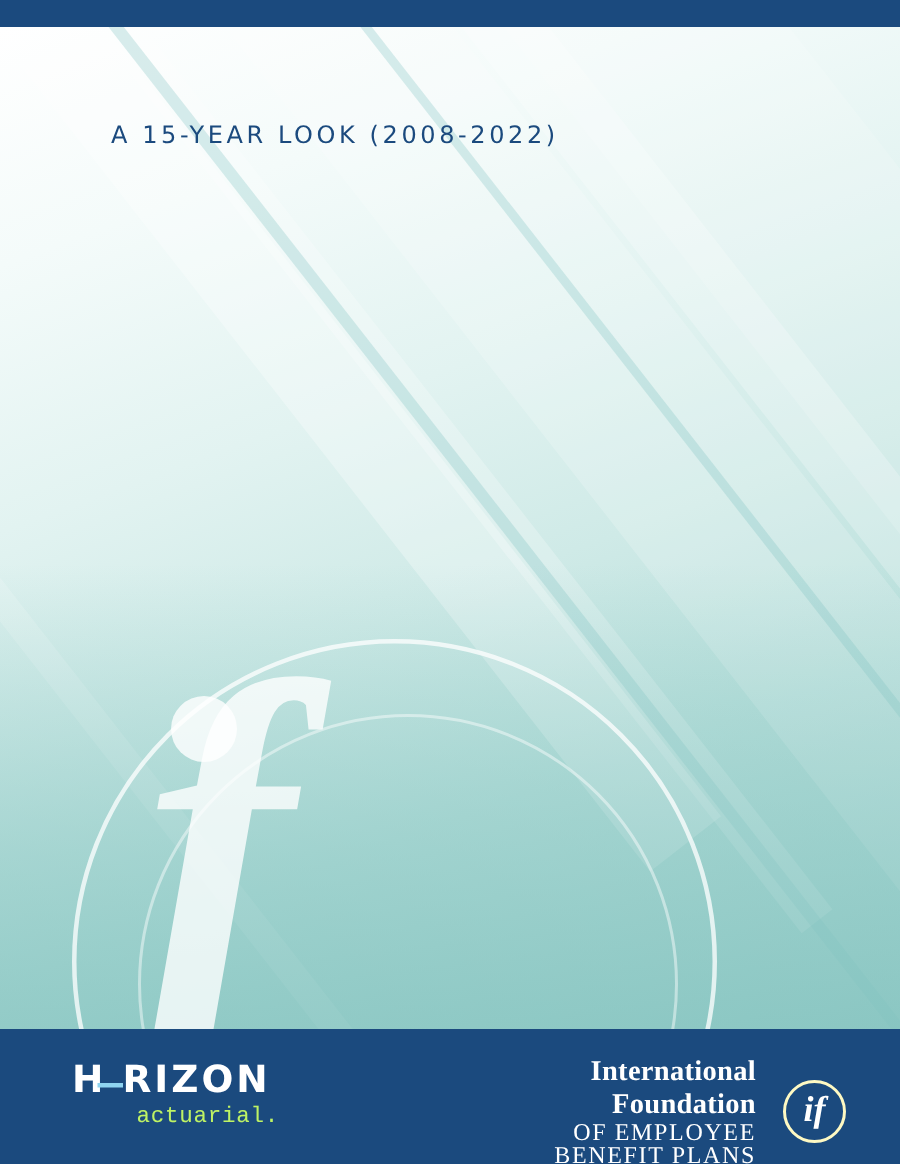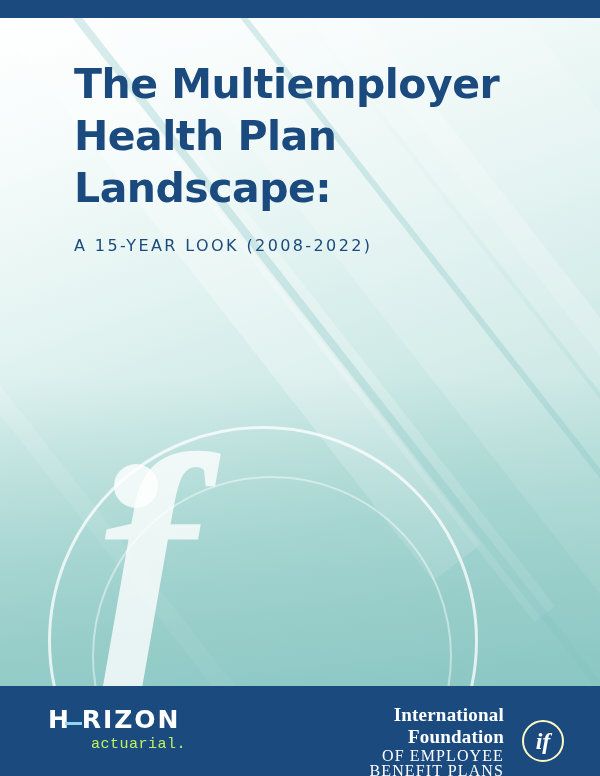--- a/index.html
+++ b/index.html
@@ -282,21 +282,20 @@
     <div class="lower-wash"></div>
     <div class="arc"></div>
     <div class="arc2"></div>
 
     <div class="watermark">
       <span class="wm-dot"></span>
       <span>f</span>
     </div>
 
     <div class="title-block">
-      <h1 class="doc-title">The Multiemployer Health Plan Landscape:</h1>
       <div class="doc-subtitle">A 15-YEAR LOOK (2008-2022)</div>
     </div>
   </div>
 
   <div class="footer">
 
     <div class="horizon-logo">
       <div class="horizon-word">
         <span>H  RIZON</span>
         <span class="hz-bar"></span>

